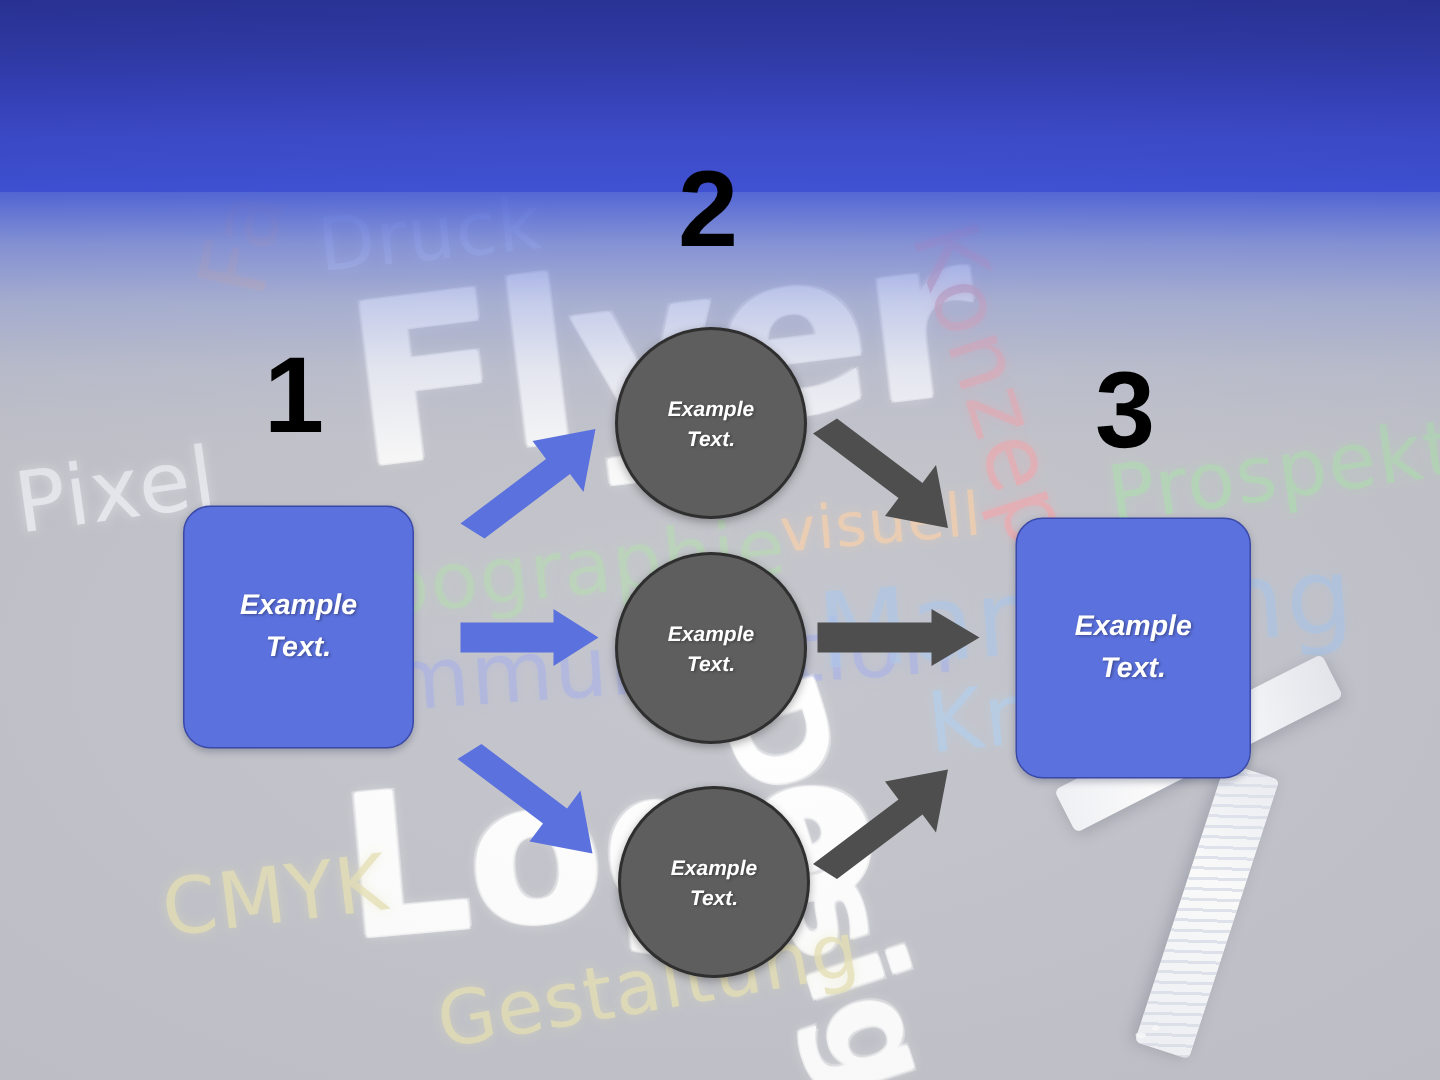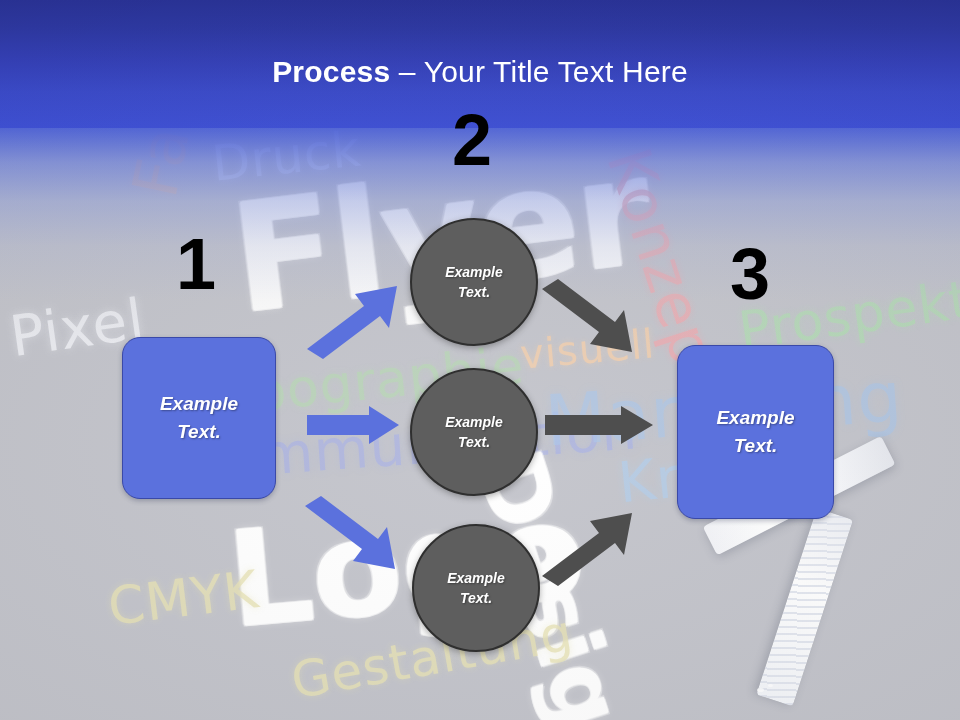--- a/index.html
+++ b/index.html
@@ -237,23 +237,20 @@
     <div class="chalk-stick" style="left:710px; top:525px; width:200px; height:32px; transform:rotate(-27deg); transform-origin:left center;"></div>
     <div class="chalk-stick striped" style="left:835px; top:495px; width:196px; height:38px; transform:rotate(108deg); transform-origin:left center;"></div>
     <div class="chalk-dust" style="left:757px; top:688px; width:7px; height:4px;"></div>
     <div class="chalk-dust" style="left:768px; top:684px; width:5px; height:3px;"></div>
   </div>
 
   <div class="bg-haze"></div>
   <div class="bg-banner"></div>
   <div class="bg-vignette"></div>
 
-  <div id="title">
-    <span class="t-bold">Process</span><span class="t-norm"> – Your Title Text Here</span>
-  </div>
 
   <div class="step-num" style="left:161px; top:228px;">1</div>
   <div class="step-num" style="left:437px; top:104px;">2</div>
   <div class="step-num" style="left:715px; top:238px;">3</div>
 
   <div class="arrow" style="left:305px; top:283px;">
     <svg width="100" height="72" viewBox="0 0 100 72">
       <path d="M2,66 L59,23 L50,11 L92,3 L84,45 L75,33 L18,76 Z" fill="#5b71dd"></path>
     </svg>
   </div>

